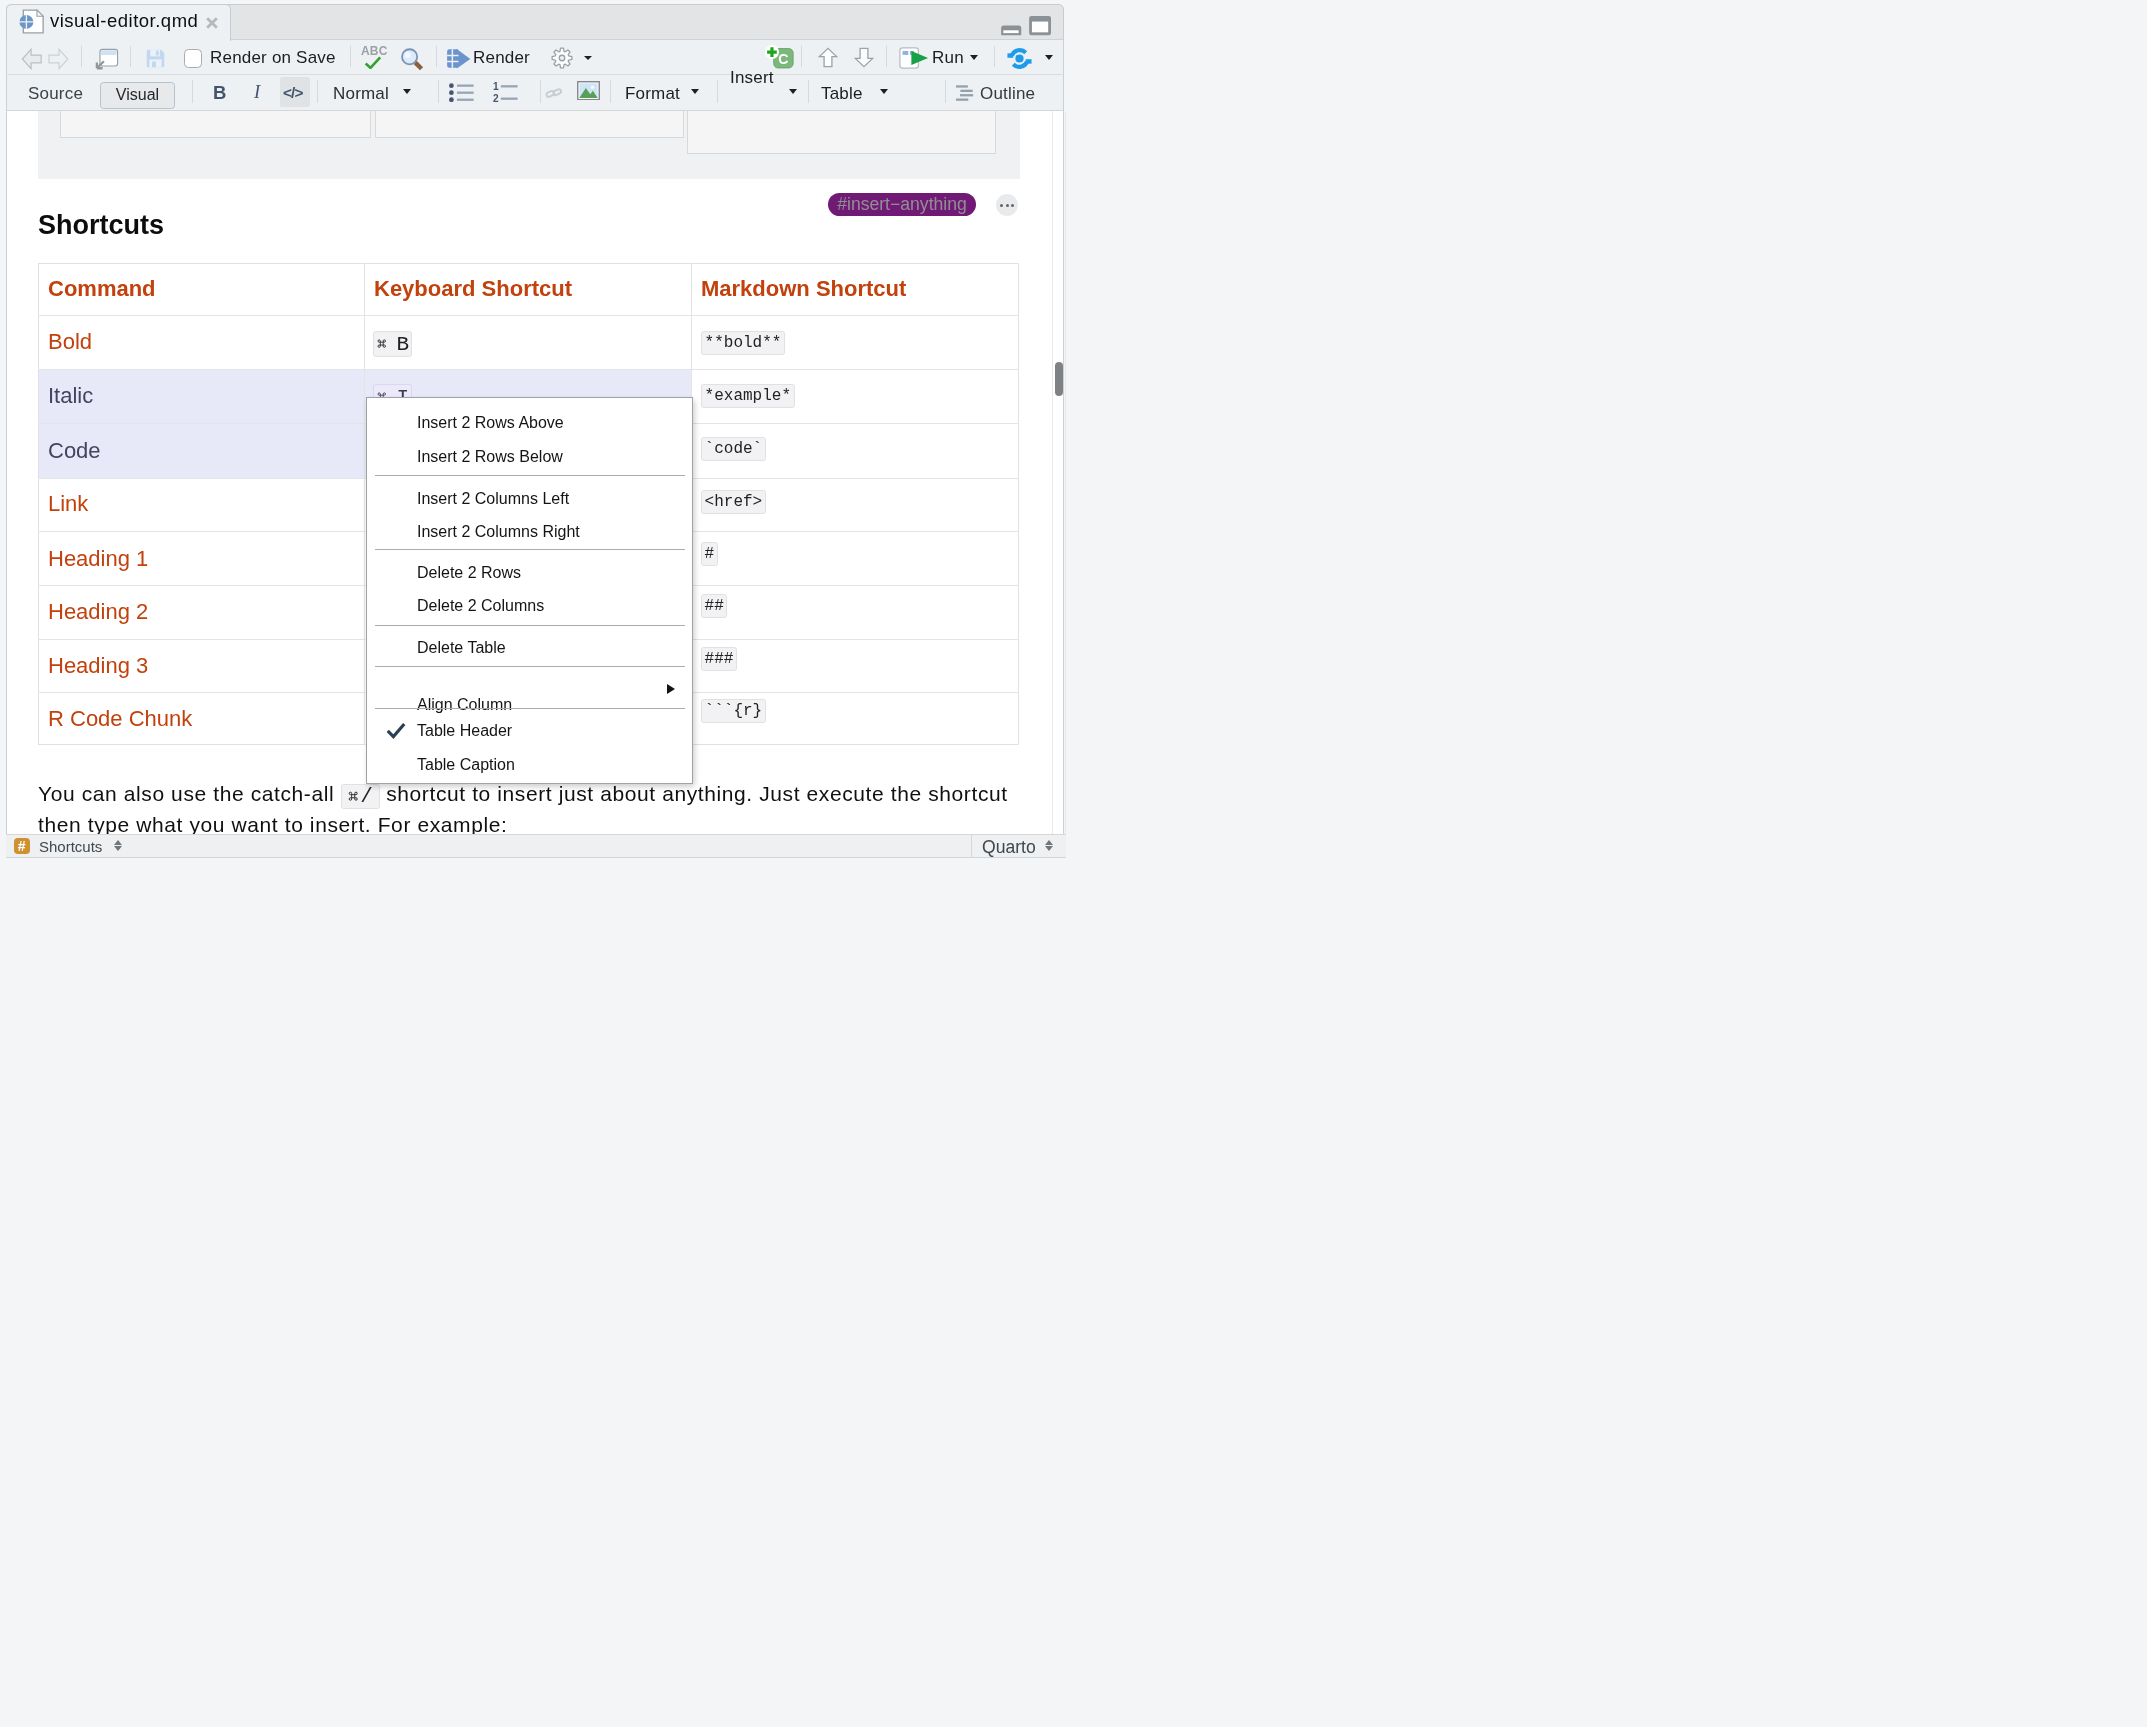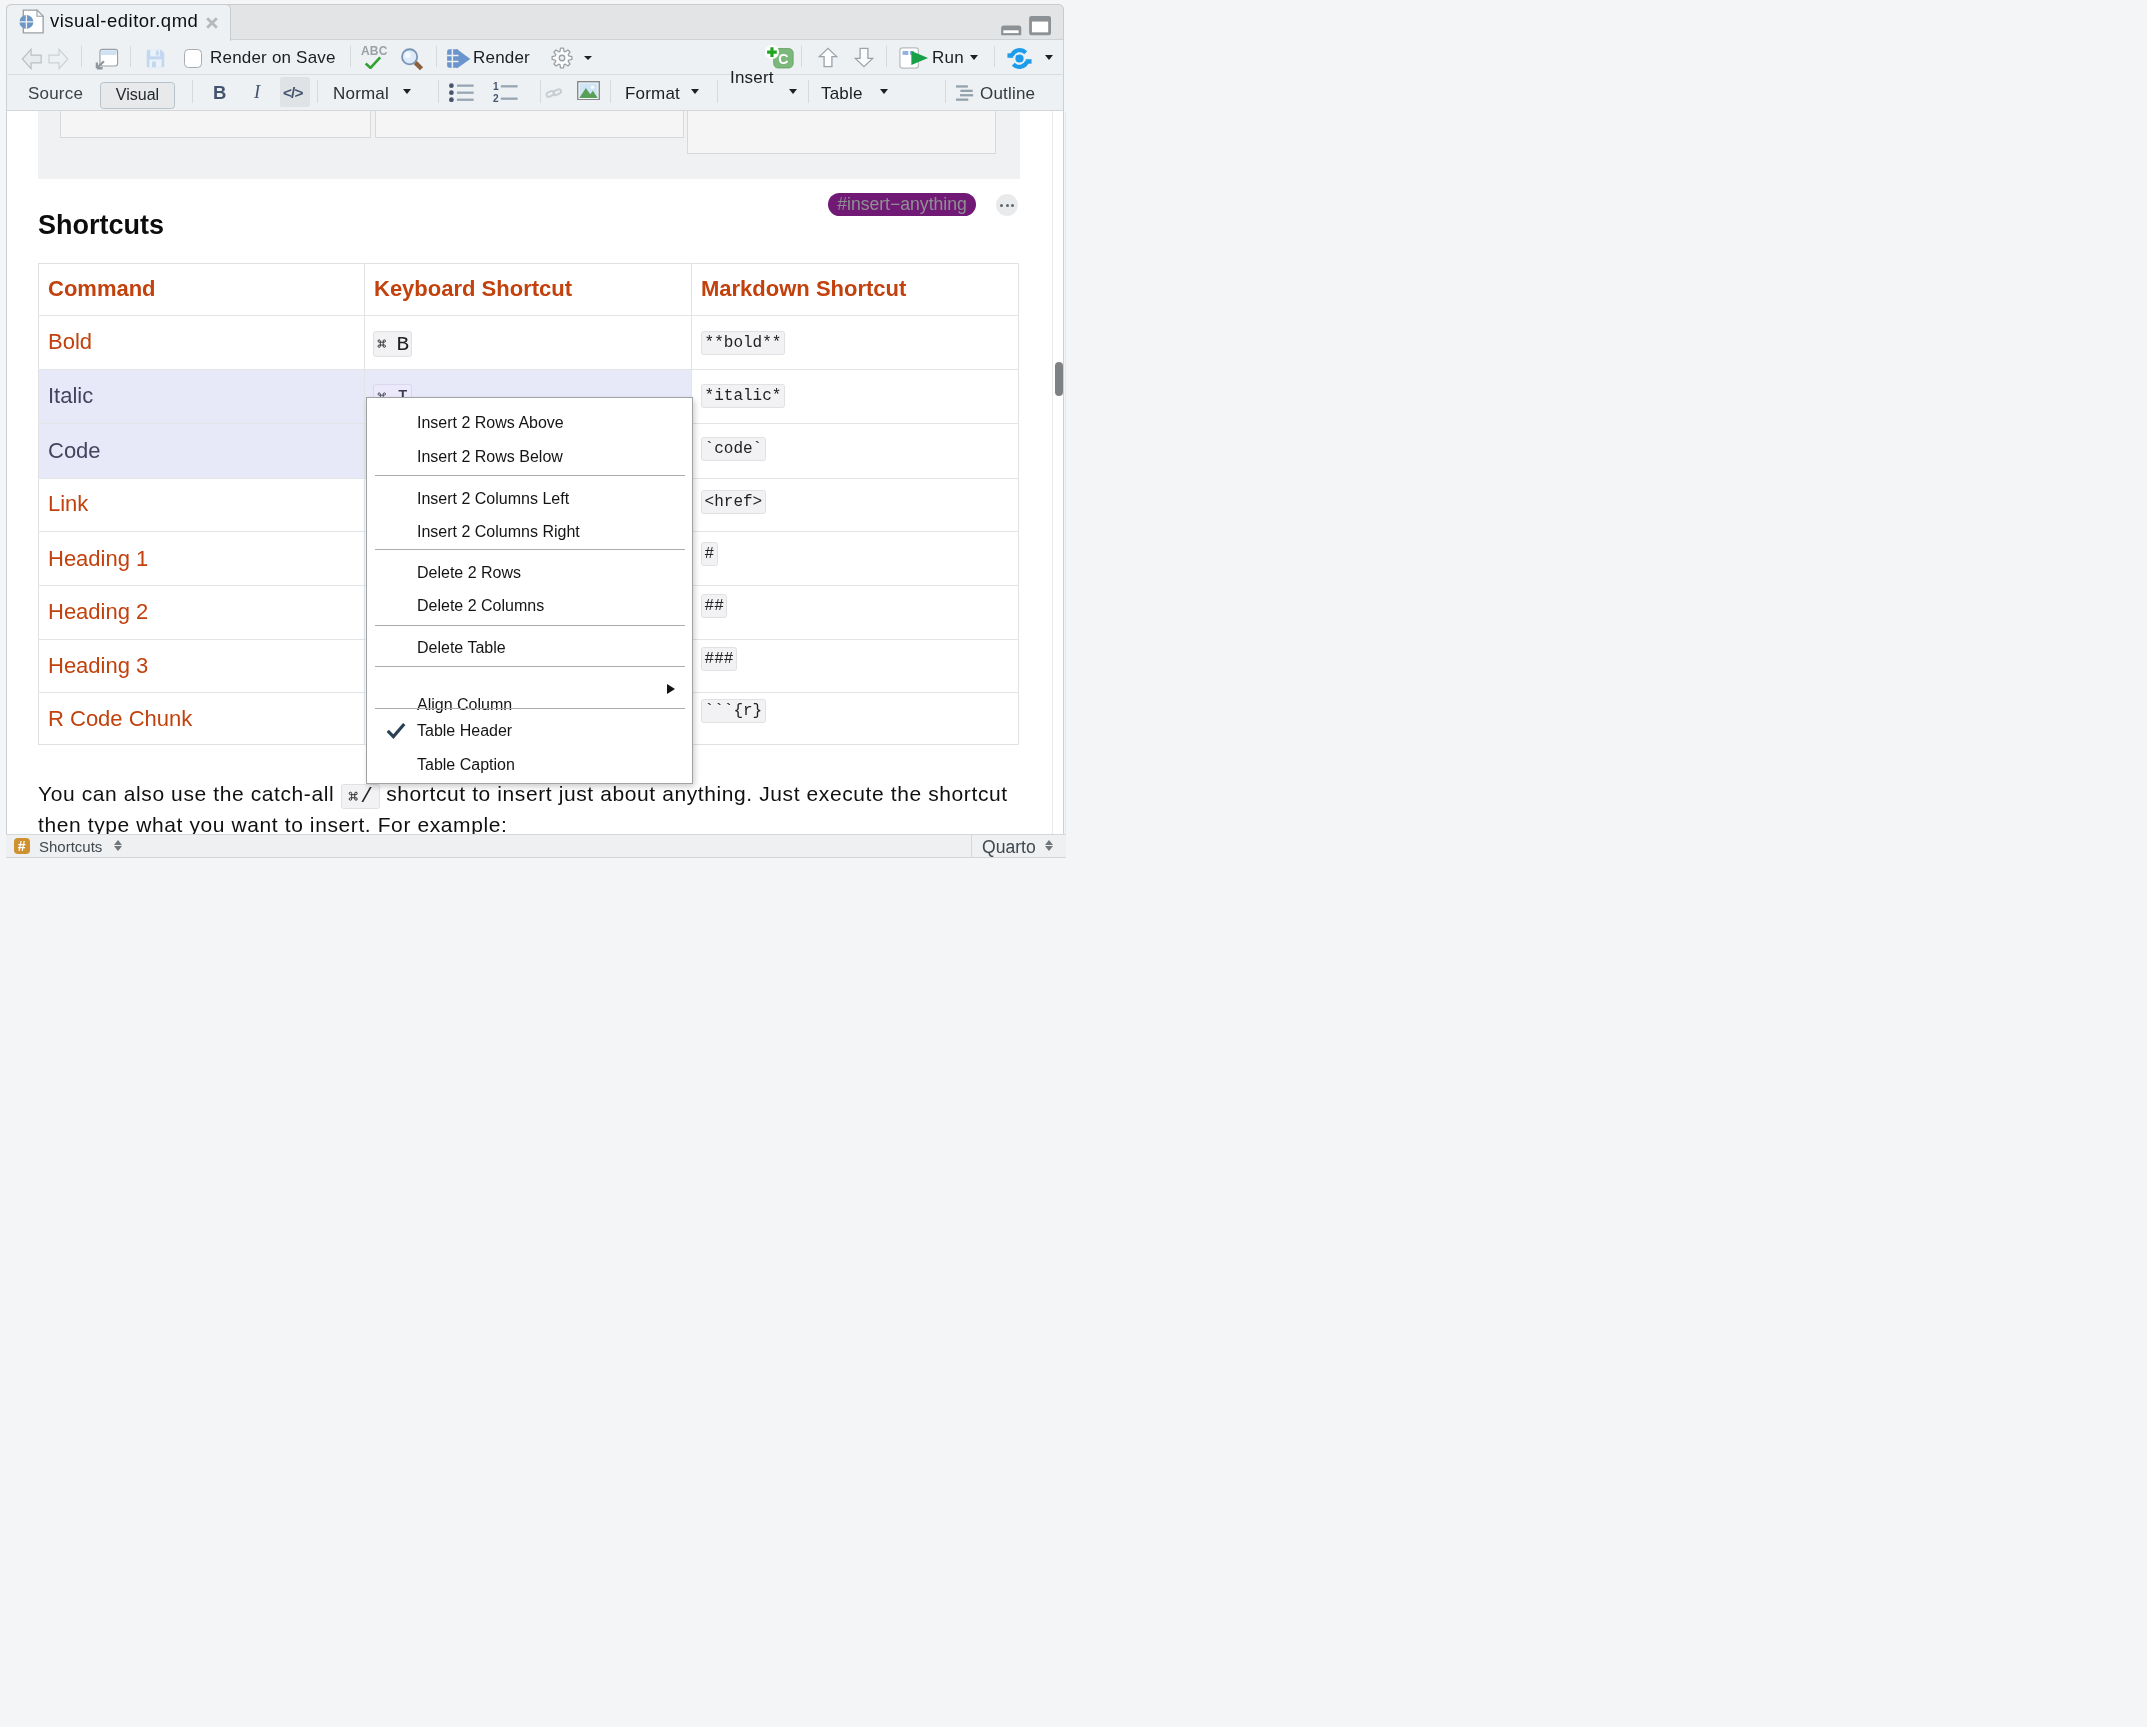--- a/index.html
+++ b/index.html
@@ -280,21 +280,21 @@
 <span style="margin-left:9.3px">B</span>
   </kbd>
 <kbd class="abs" style="left:373px;top:384px;width:39px;height:26px;padding:0 1.8px;font-size:21px;background:#eceafa;border-color:#d9d8ee">
 <svg width="13.2" height="13.2" viewBox="0 0 20 20">
       <path d="M7.5,7.5 V5.5 a2,2 0 1 0 -2,2 H7.5 M12.5,7.5 h2 a2,2 0 1 0 -2,-2 V7.5 M7.5,12.5 h-2 a2,2 0 1 0 2,2 V12.5 M12.5,12.5 v2 a2,2 0 1 0 2,-2 H12.5 M7.5,7.5 h5 v5 h-5 z" fill="none" stroke="#3a3a50" stroke-width="1.5"></path>
     </svg>
 <span style="margin-left:9.3px;color:#3a3a50">I</span>
   </kbd>
 
 <code class="box abs" style="left:701px;top:331px">**bold**</code>
-<code class="box abs" style="left:701px;top:384px">*italic*</code>
+<code class="box abs" style="left:701px;top:384px">*example*</code>
 <code class="box abs" style="left:701px;top:437px">`code`</code>
 <code class="box abs" style="left:701px;top:490px">&lt;href&gt;</code>
 <code class="box abs" style="left:701px;top:542px">#</code>
 <code class="box abs" style="left:701px;top:594px">##</code>
 <code class="box abs" style="left:701px;top:647px">###</code>
 <code class="box abs" style="left:701px;top:699px">```{r}</code>
 
 <div class="abs" id="menu">
   <div class="mi" style="top:8px">Insert 2 Rows Above</div>
   <div class="mi" style="top:42px">Insert 2 Rows Below</div>

